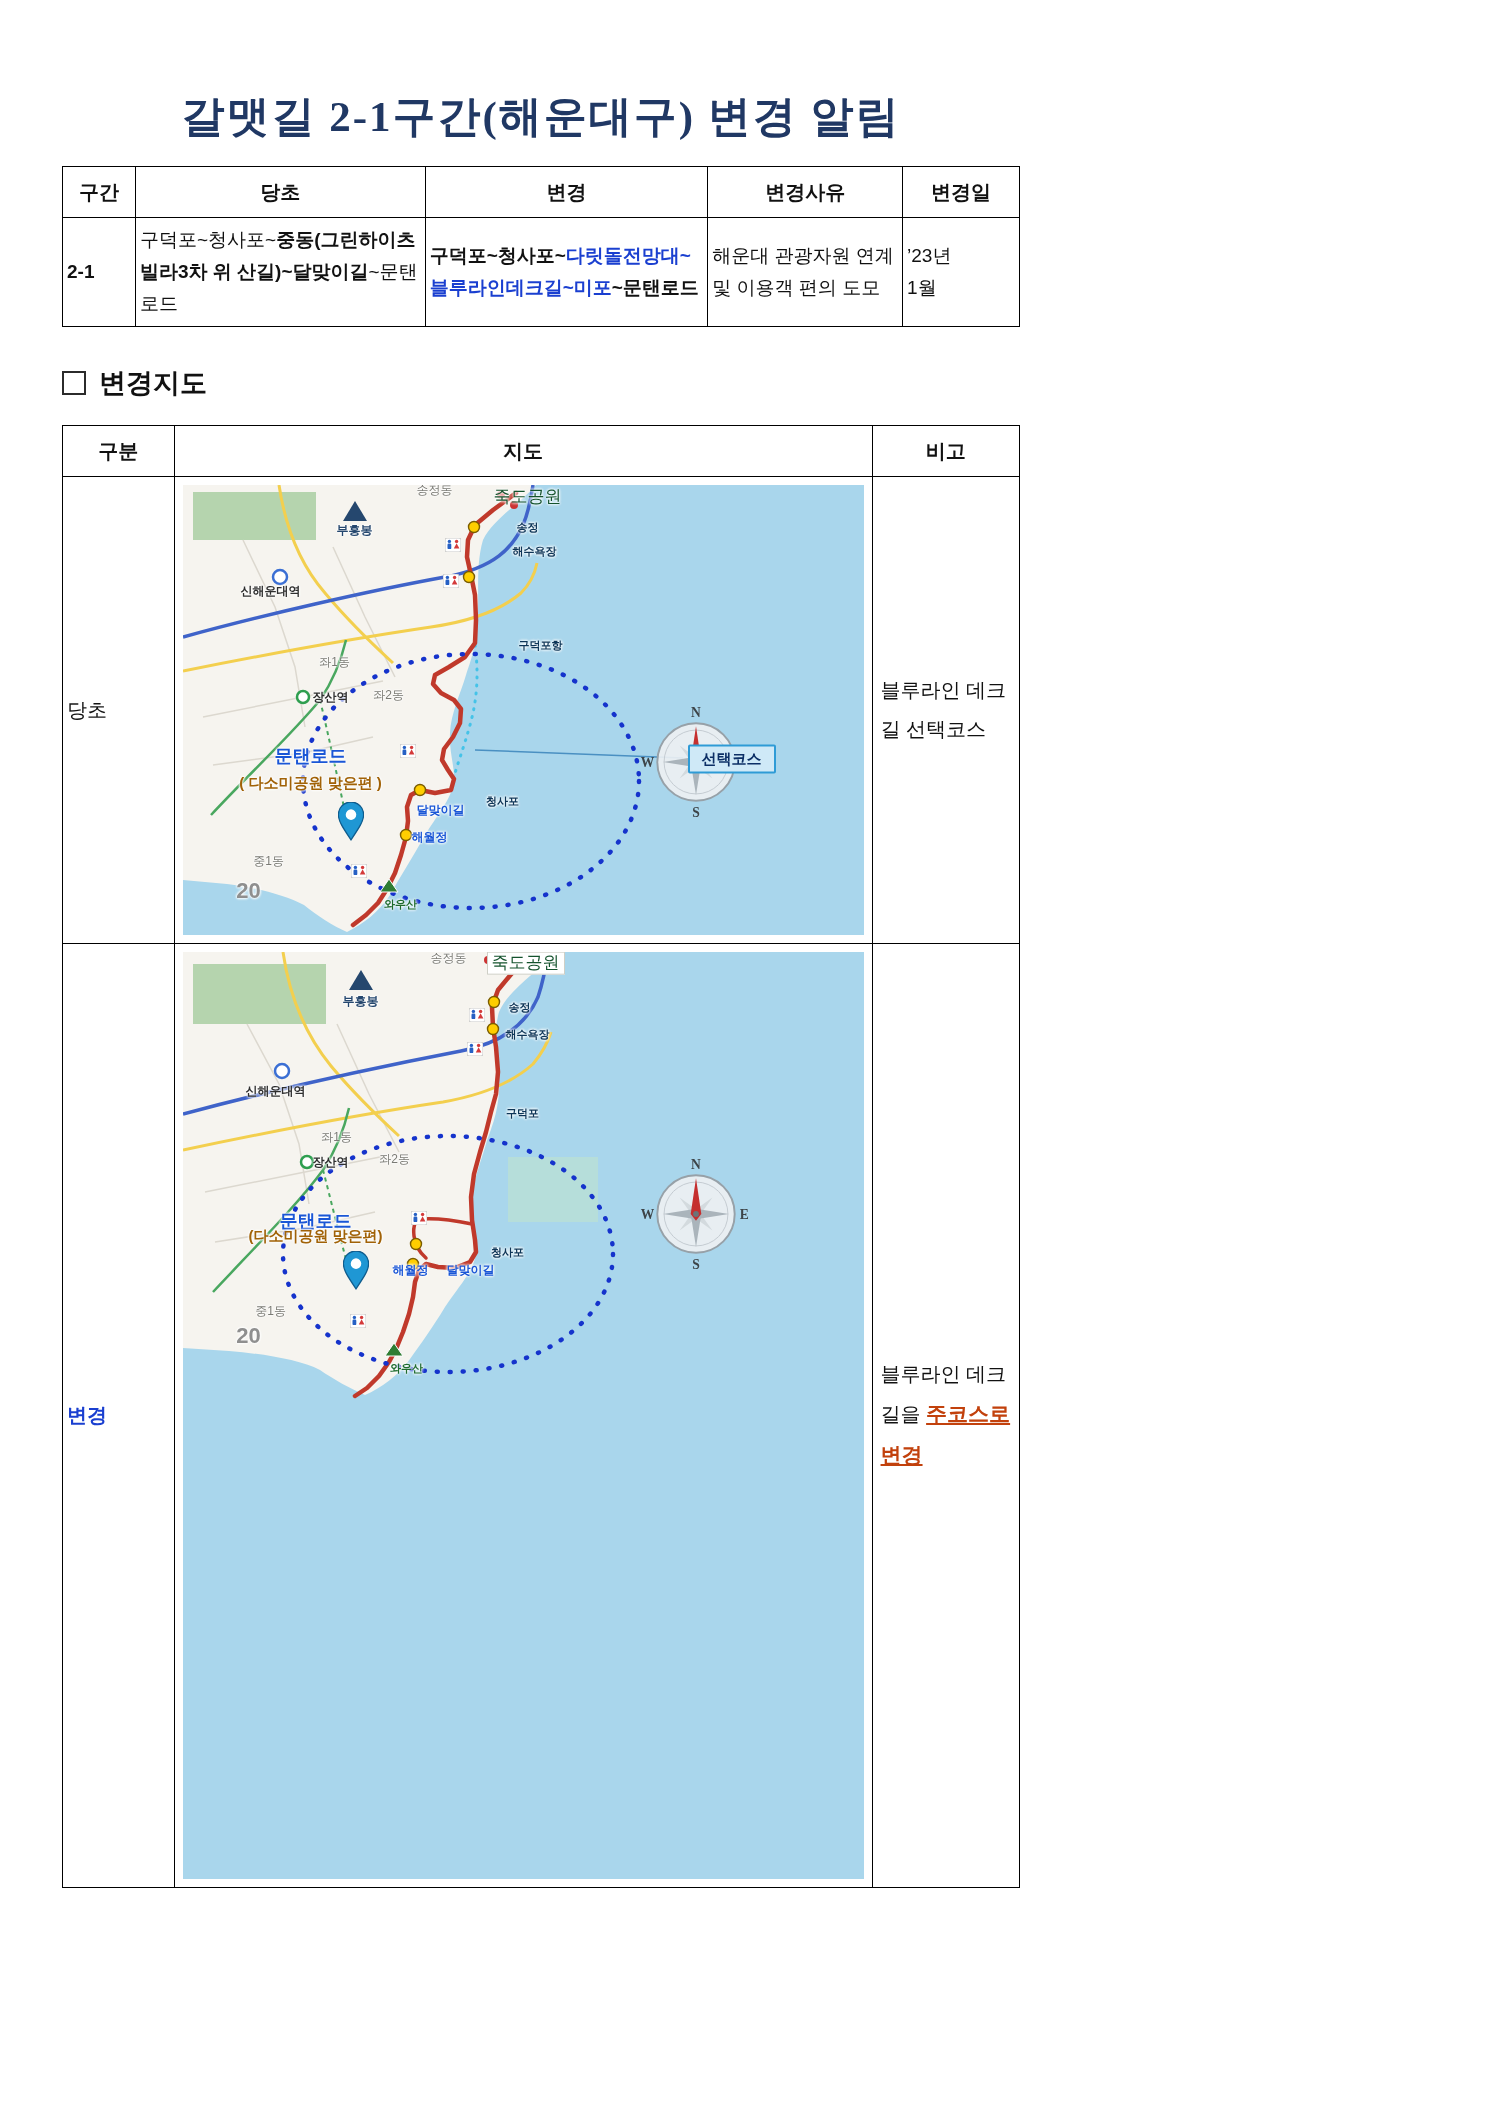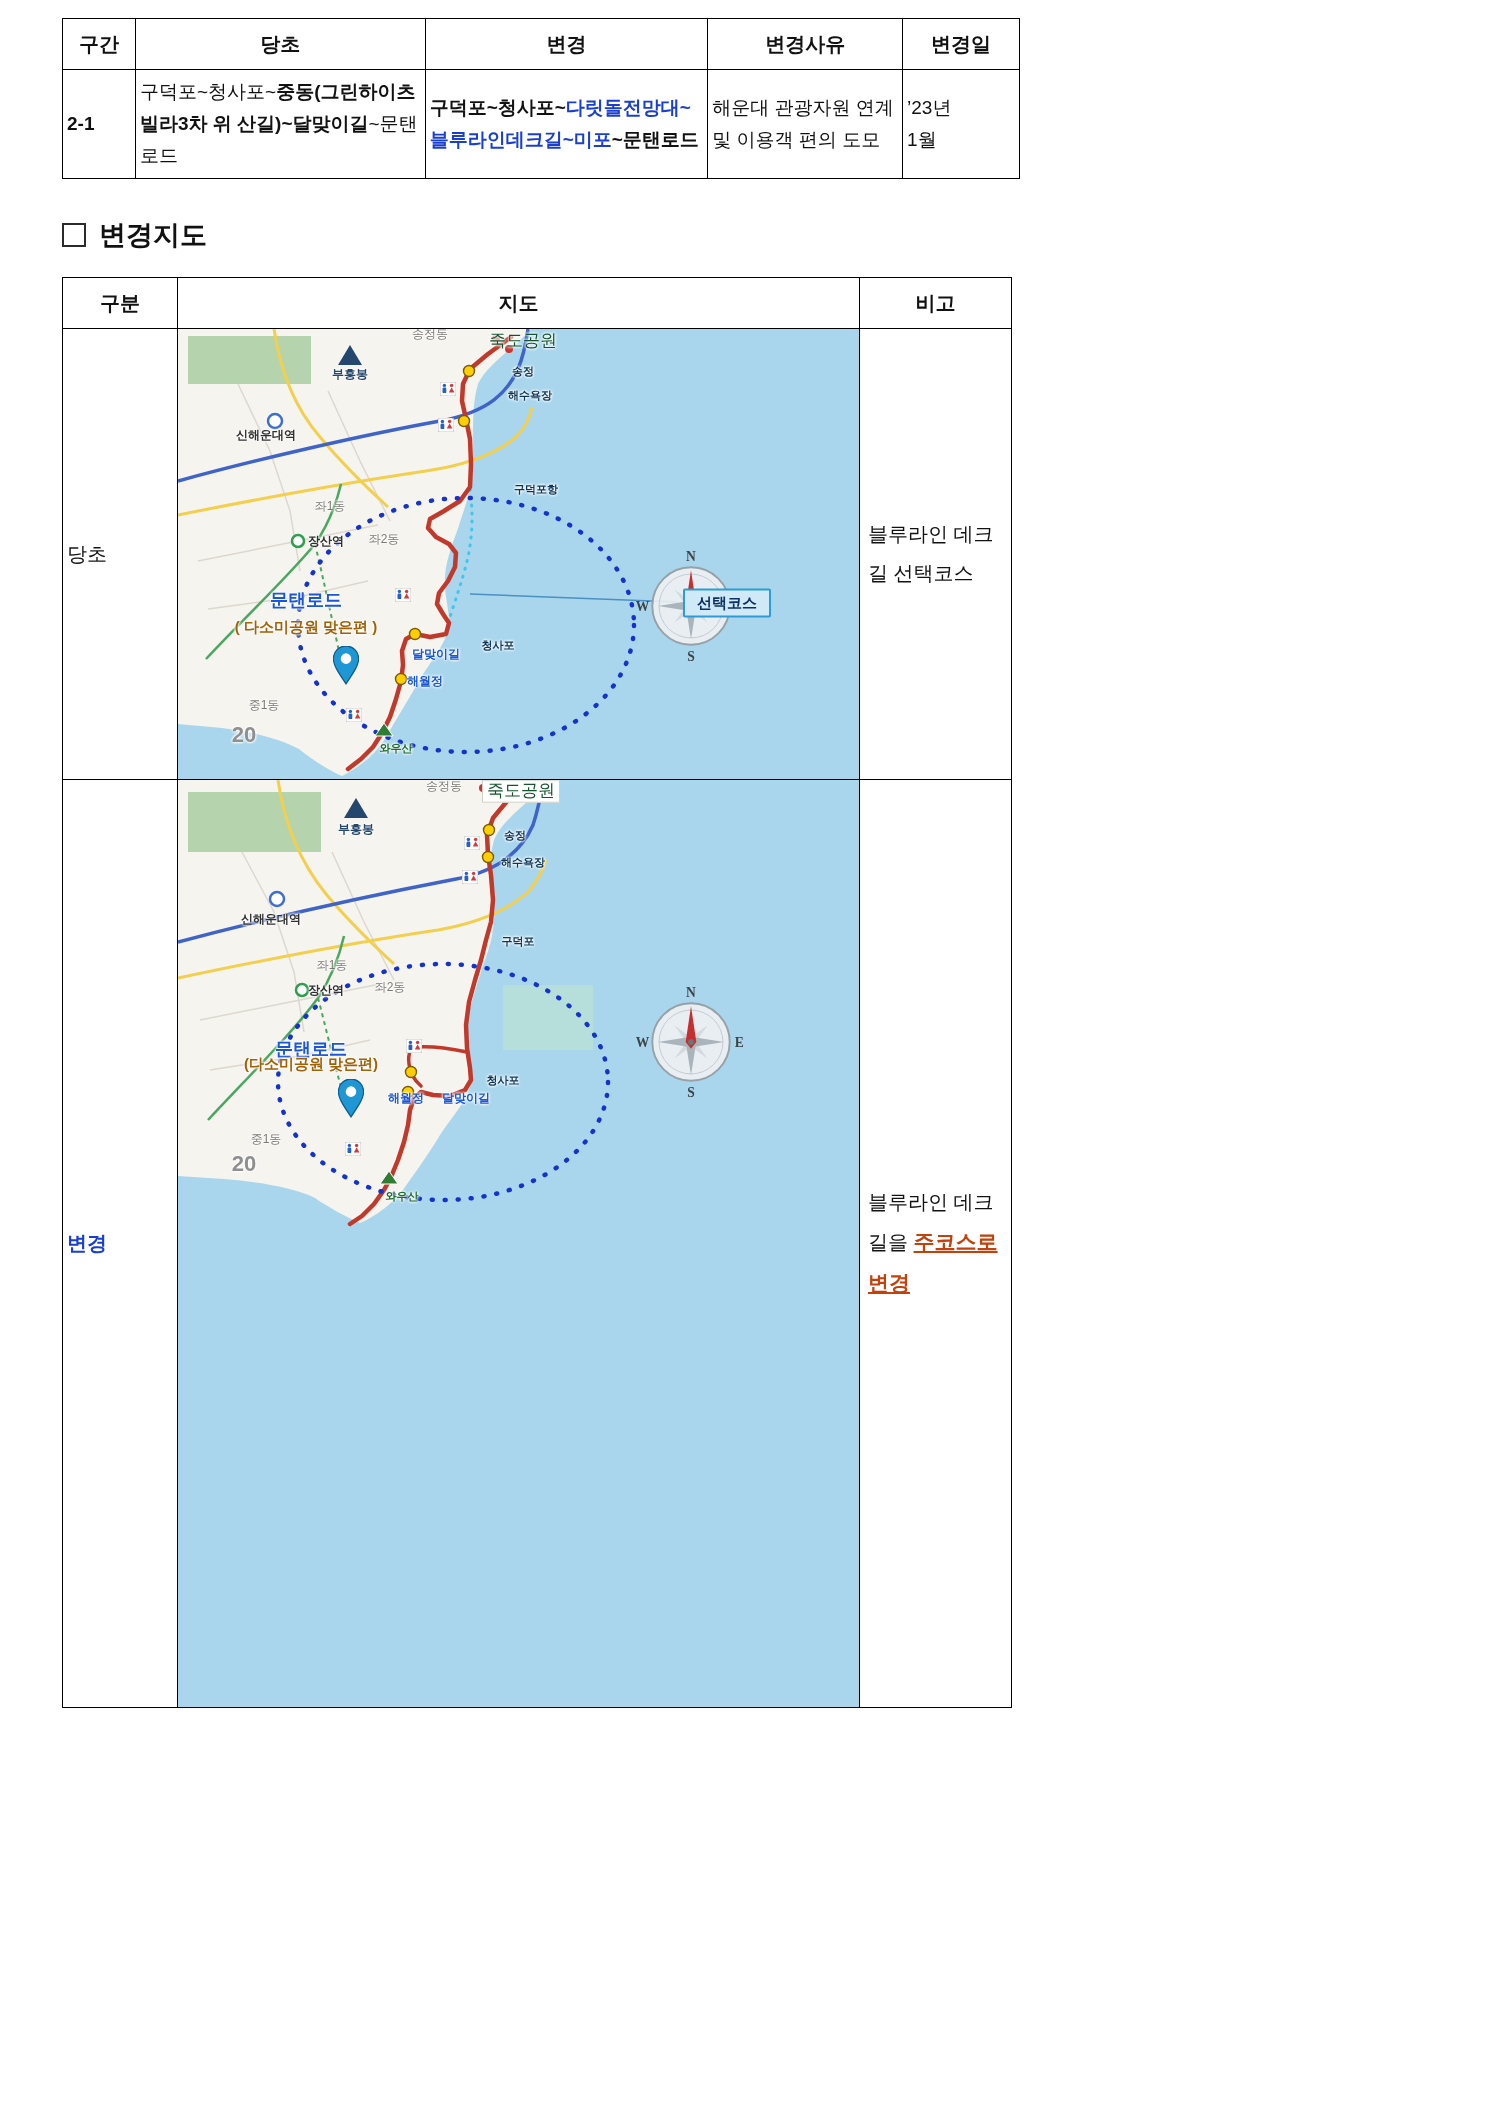--- a/index.html
+++ b/index.html
@@ -17,21 +17,21 @@
 
   
   table{border-collapse:collapse;table-layout:fixed;margin-top:18px;}
   th,td{border:1.6px solid #000;vertical-align:middle;padding:2px 4px;}
   th{font-weight:bold;font-size:20px;height:46px;background:#fff;}
   .t1 td{font-size:19px;line-height:1.7;height:104px;}
   .t1 .seg-b{font-weight:bold;}
   .t1 .seg-blue{font-weight:bold;color:#1a3fd0;}
   .t1 .sec-no{font-weight:bold;margin-top:9px;}
   .t2{margin-top:24px;}
-  .t2 td.mapcell{padding:0;}
+  .t2 td.mapcell{padding:8px;}
   .t2 .rowlabel{font-size:20px;}
   .t2 .rowlabel.blue{color:#1a3fd0;font-weight:bold;}
   .t2 .remark{font-size:20px;line-height:1.95;padding:8px;}
   .t2 .remark .blue-b{color:#c2410c;font-weight:bold;font-size:21px;text-decoration:underline;}
 
   
   .map{position:relative;overflow:hidden;background:#f6f4ef;}
   .map.m1{width:681px;height:450px;}
   .map.m2{width:681px;height:927px;}
   .map svg.base{position:absolute;left:0;top:0;}
@@ -88,20 +88,21 @@
         <text x="0" y="57">S</text>
         <text x="-50" y="5">W</text>
       </g>
     </symbol>
   </defs>
 </svg>
 
 <div class="page">
   <div class="content">
 
+    <h1 class="doc-title">갈맷길 2-1구간(해운대구) 변경 알림</h1>
 
 
     <table class="t1">
       <colgroup>
           <col style="width:73px">
           <col style="width:290px">
           <col style="width:283px">
           <col style="width:195px">
           <col style="width:117px">
         </colgroup>

